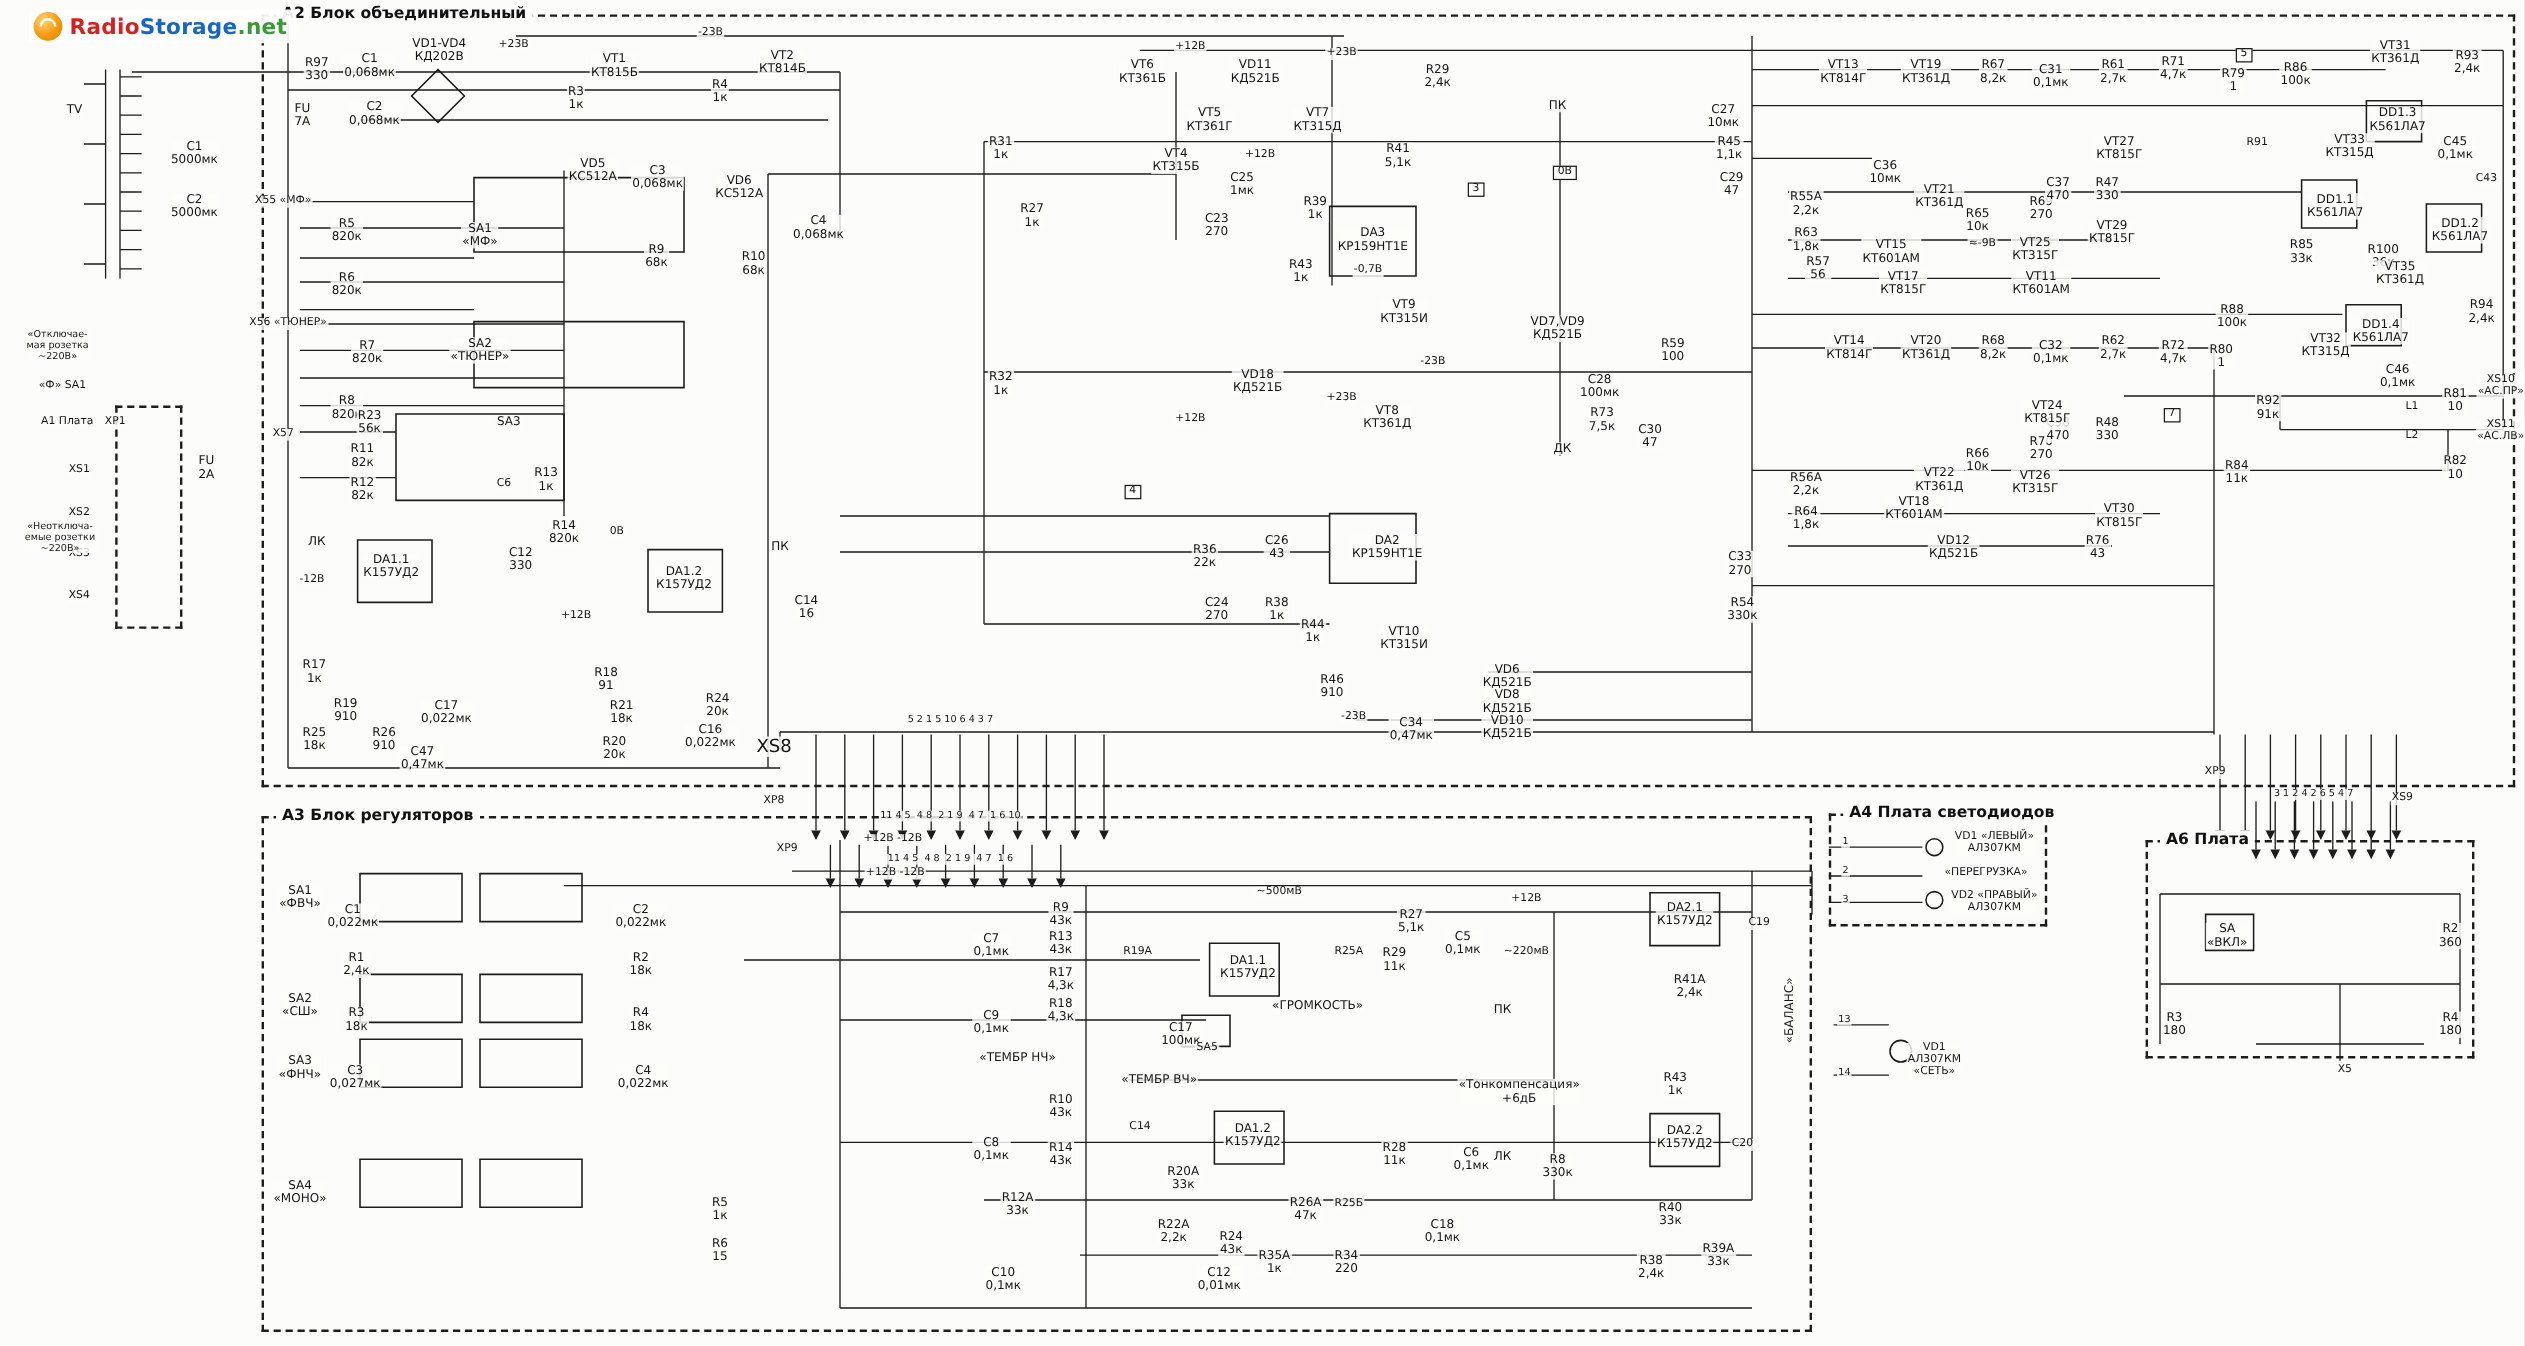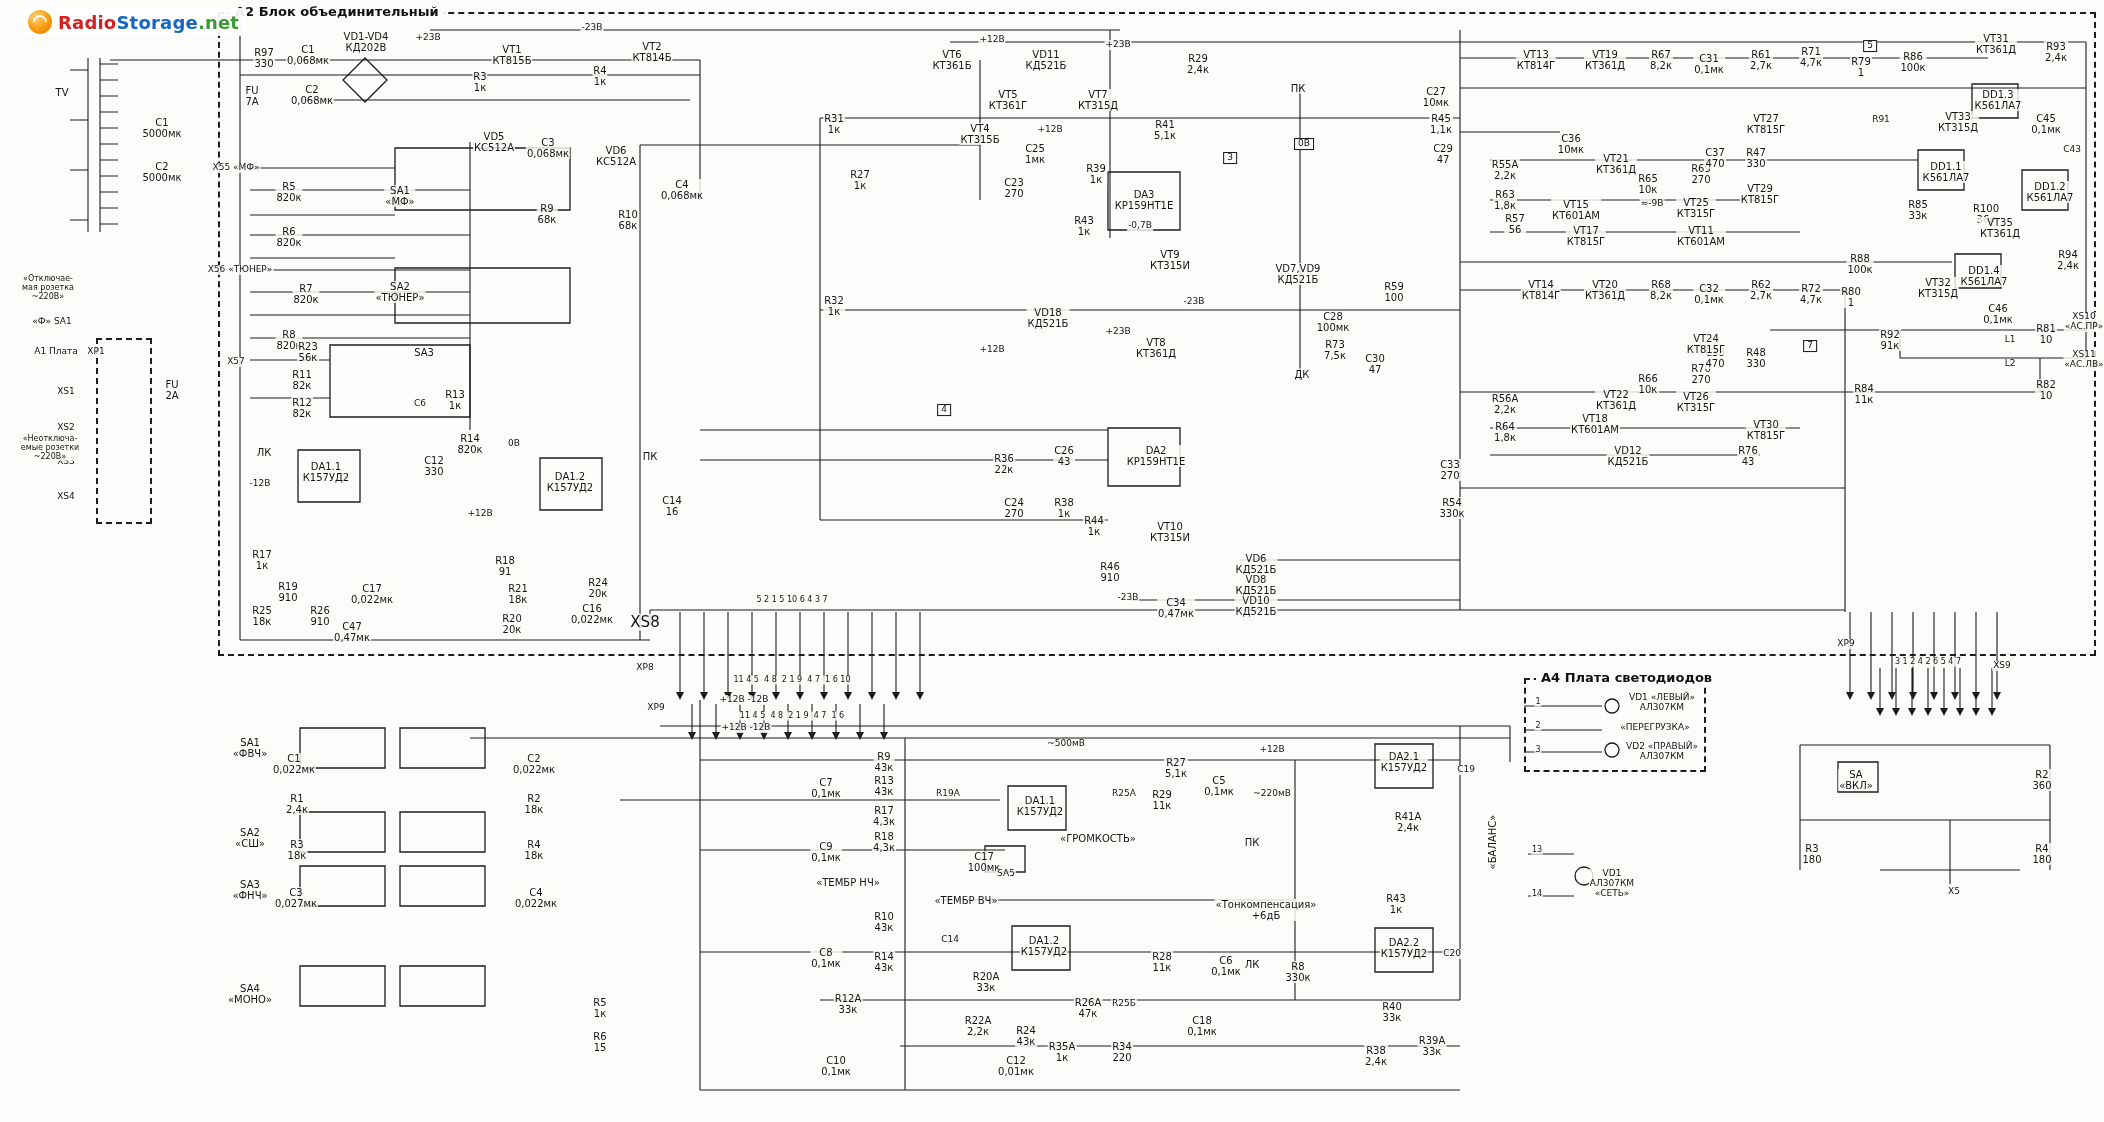--- a/index.html
+++ b/index.html
@@ -41,22 +41,28 @@
   <div class="logo">
     <span class="logo-icon"></span>
     <span class="logo-text">
       <span style="color: rgb(212, 34, 34);">Radio</span><span style="color: rgb(23, 102, 194);">Storage</span><span style="color: rgb(58, 154, 53);">.net</span>
     </span>
   </div>
 
 <div class="blk" style="left: 218px; top: 12px; width: 1878px; height: 644px;">
       <span class="blk-title">А2 Блок объединительный</span>
     </div>
+    <div class="blk" style="left: 218px; top: 680px; width: 1292px; height: 430px;">
+      <span class="blk-title">А3 Блок регуляторов</span>
+    </div>
     <div class="blk" style="left: 1524px; top: 678px; width: 182px; height: 94px;">
       <span class="blk-title">А4 Плата светодиодов</span>
+    </div>
+    <div class="blk" style="left: 1788px; top: 700px; width: 274px; height: 182px;">
+      <span class="blk-title">А6 Плата</span>
     </div>
     <div class="blk" style="left: 96px; top: 338px; width: 56px; height: 186px;"></div>
     <span class="lbl" style="left: 62px; top: 92px;">TV</span>
     <span class="lbl" style="left: 162px; top: 128px;">С1
 5000мк</span>
     <span class="lbl" style="left: 162px; top: 172px;">С2
 5000мк</span>
     <span class="lbl" style="left: 48px; top: 288px; font-size: 8px;">«Отключае-
 мая розетка
 ~220В»</span>
@@ -206,21 +212,21 @@
     <span class="lbl" style="left: 1084px; top: 226px;">R43
 1к</span>
     <span class="lbl" style="left: 1140px; top: 226px; font-size: 9px;">-0,7В</span>
     <span class="lbl" style="left: 1170px; top: 260px;">VT9
 КТ315И</span>
     <span class="lbl" style="left: 1298px; top: 274px;">VD7,VD9
 КД521Б</span>
     <span class="lbl" style="left: 1394px; top: 292px;">R59
 100</span>
     <span class="lbl" style="left: 1194px; top: 302px; font-size: 9px;">-23В</span>
-    <span class="lbl" style="left: 834px; top: 306px;">R32
+    <span class="lbl" style="left: 834px; top: 320px;">R32
 1к</span>
     <span class="lbl" style="left: 1048px; top: 318px;">VD18
 КД521Б</span>
     <span class="lbl" style="left: 1118px; top: 332px; font-size: 9px;">+23В</span>
     <span class="lbl" style="left: 1156px; top: 348px;">VT8
 КТ361Д</span>
     <span class="lbl" style="left: 992px; top: 350px; font-size: 9px;">+12В</span>
     <span class="lbl" style="left: 1302px; top: 374px;">ДК</span>
     <span class="lbl boxed" style="left: 944px; top: 410px; font-size: 9px;">4</span>
     <span class="lbl" style="left: 1156px; top: 456px;">DA2

